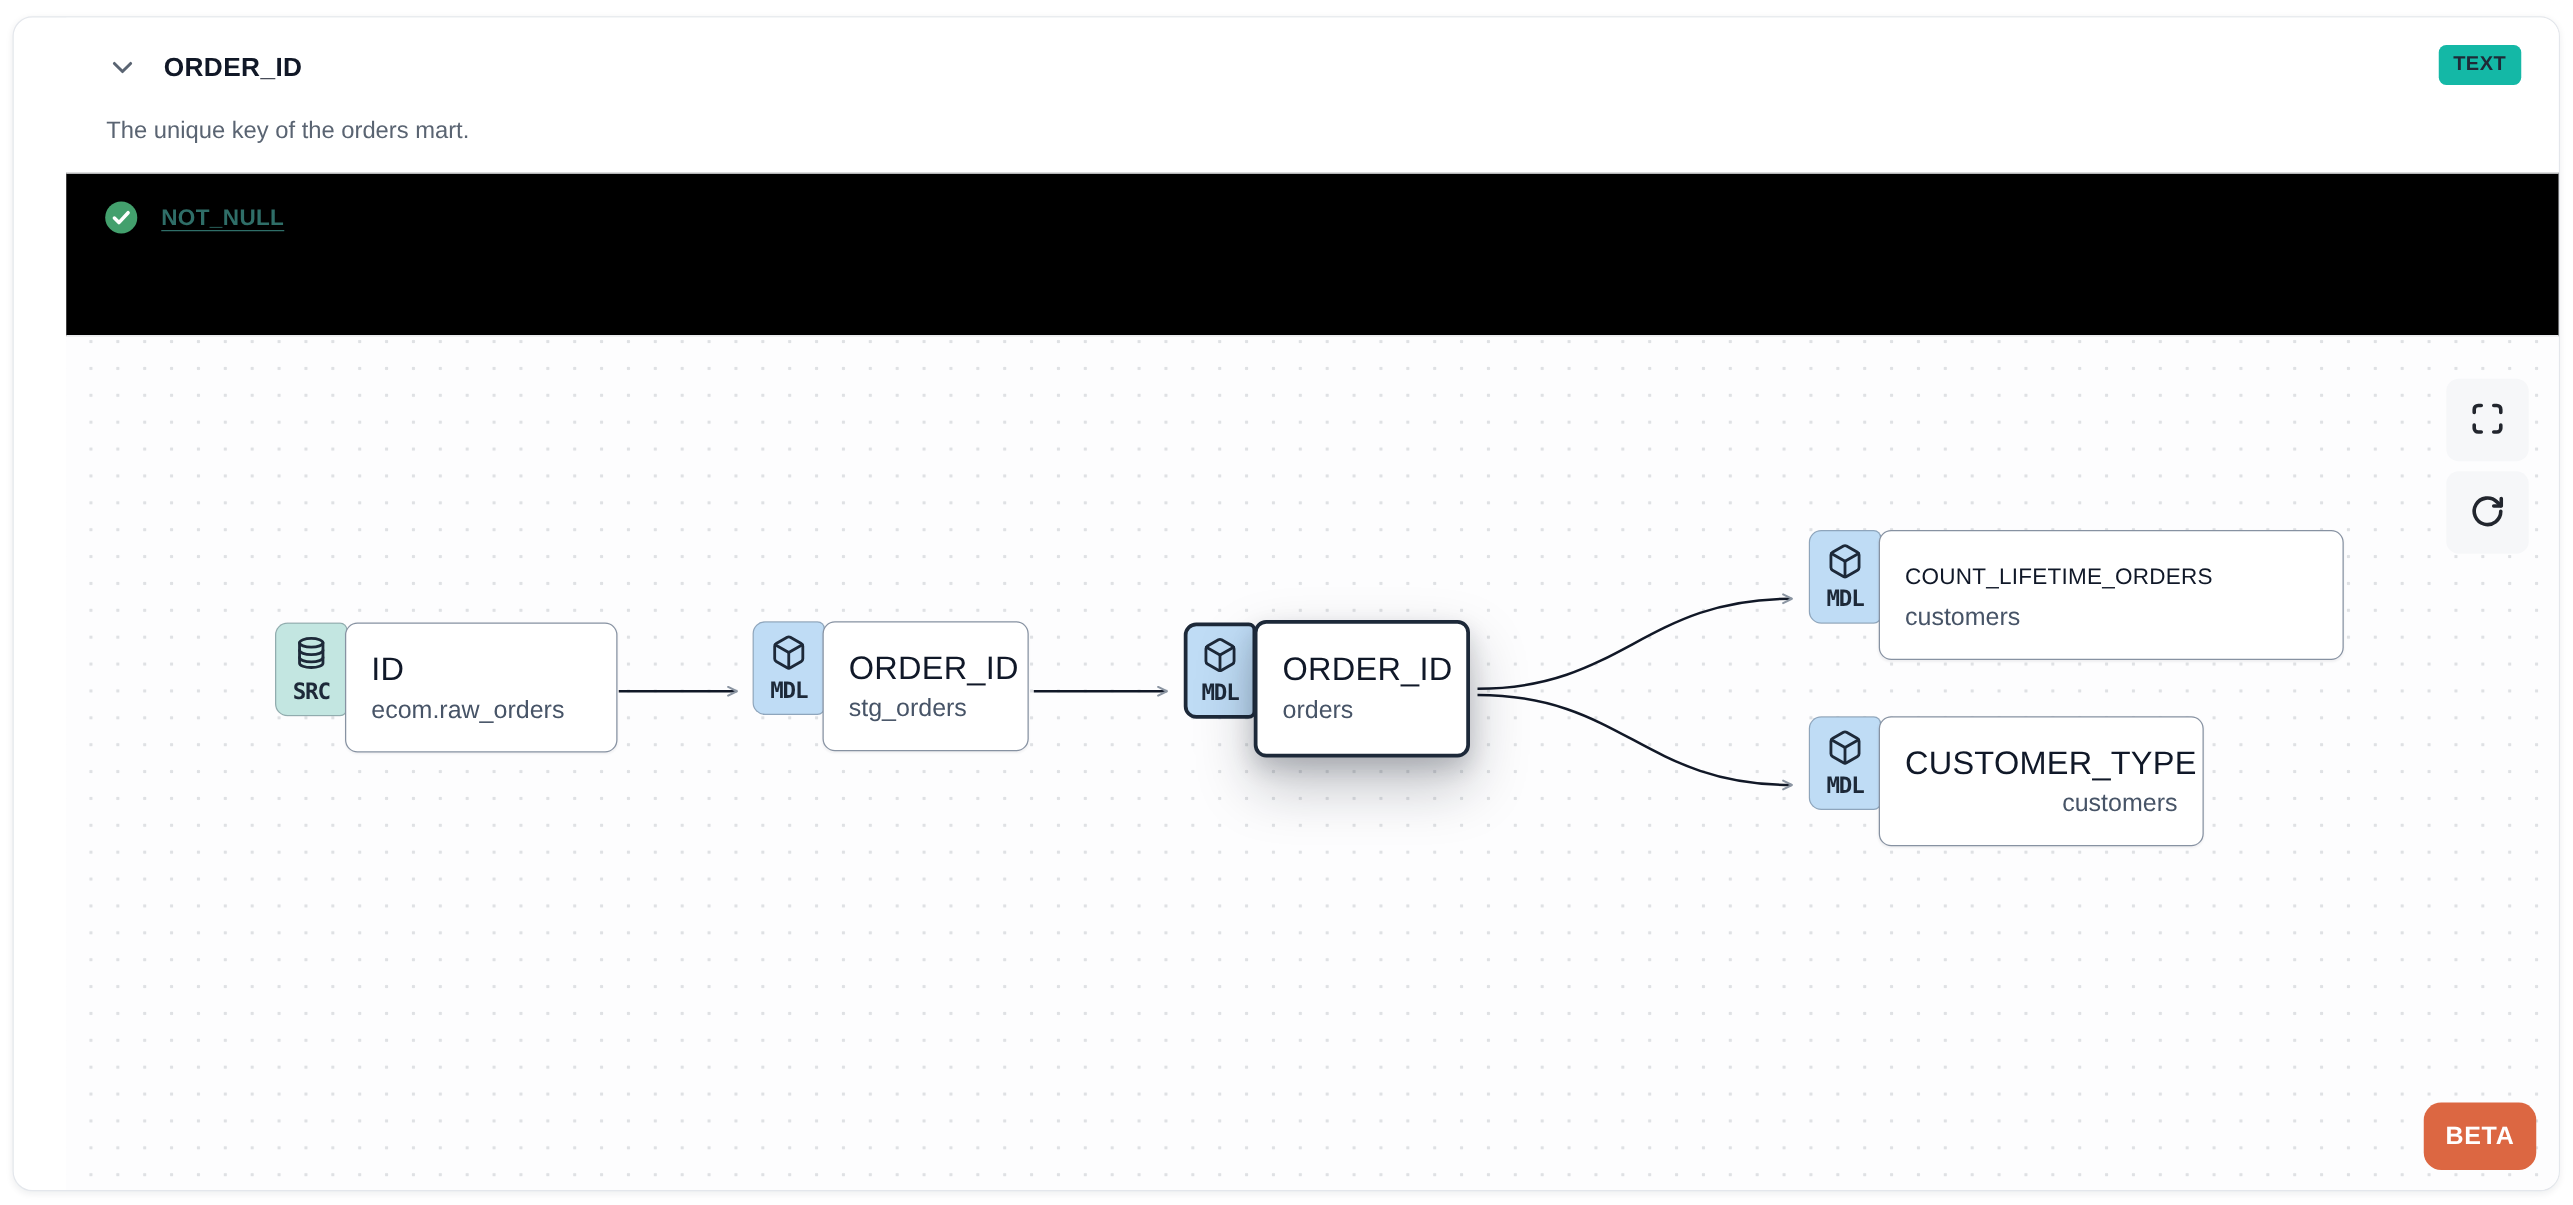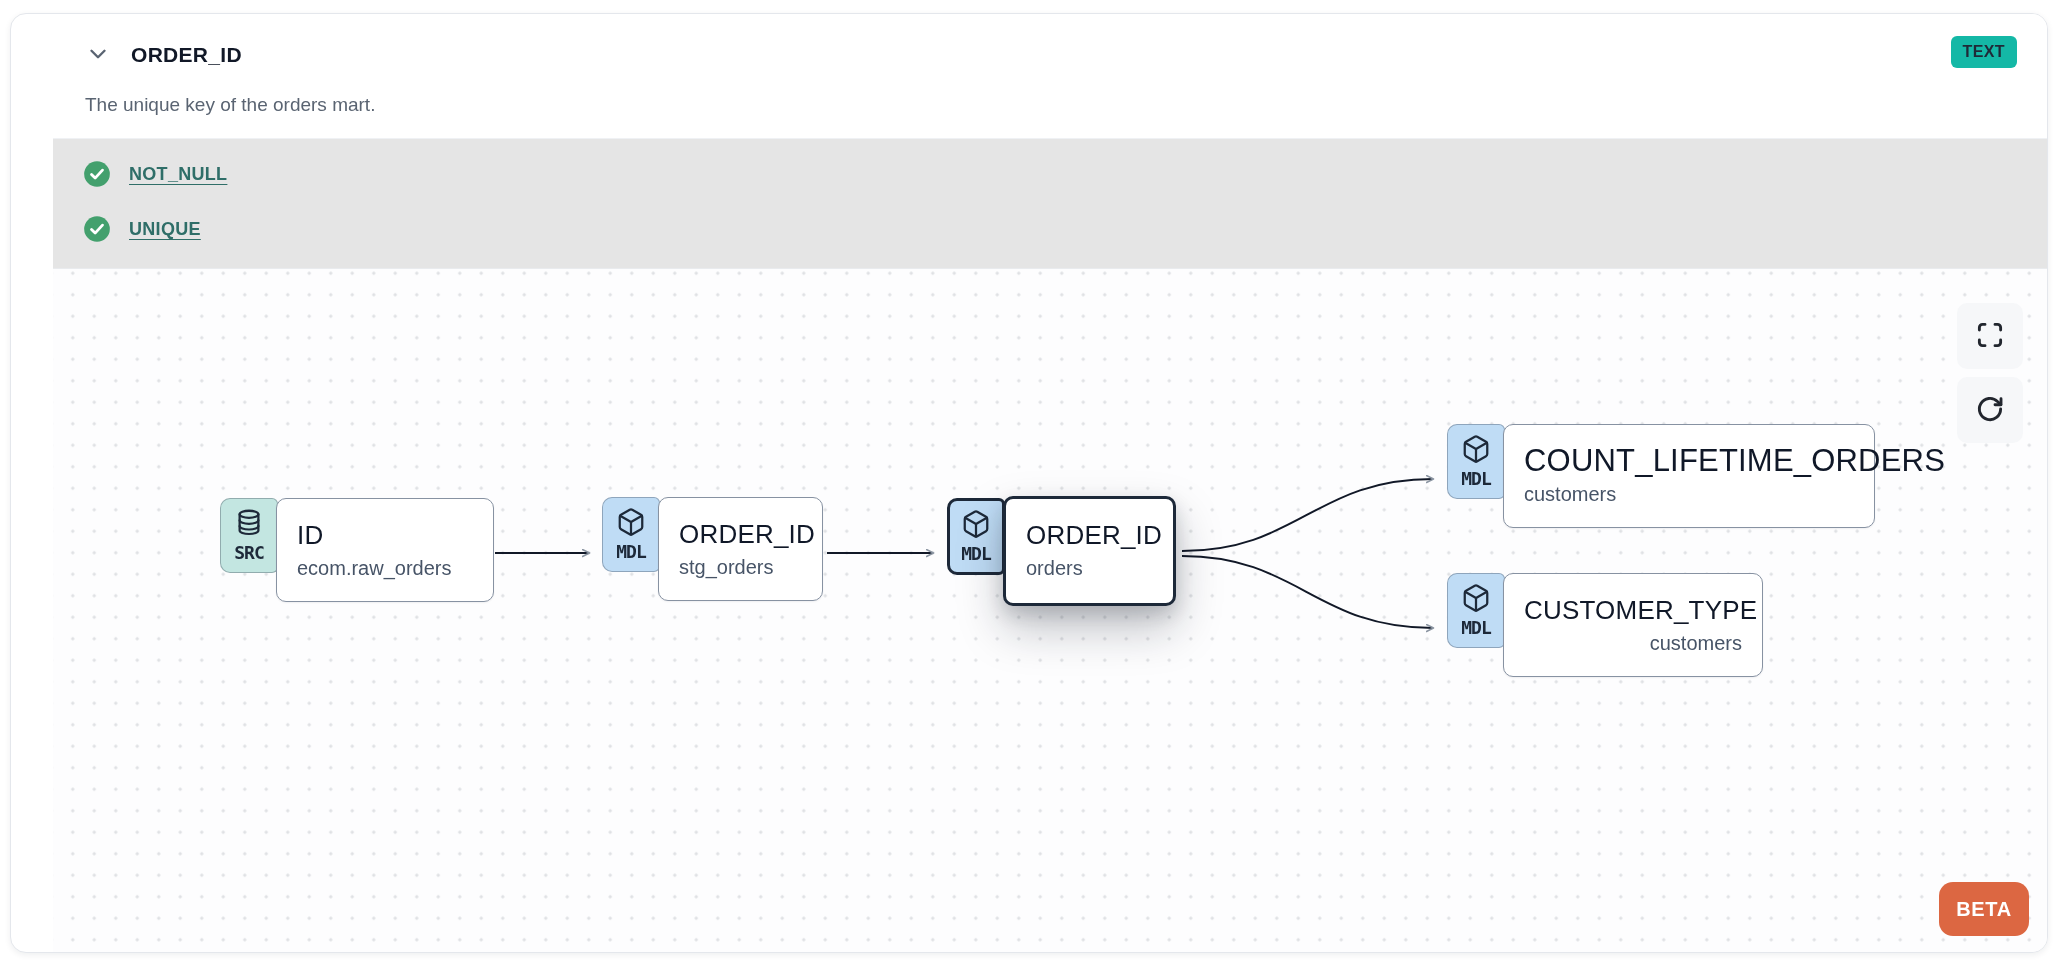--- a/index.html
+++ b/index.html
@@ -18,21 +18,21 @@
   .hdr-row { display: flex; align-items: center; gap: 18px; height: 34px; }
   .chev-btn { background: none; border: none; color: #5a6472; width: 30px; height: 30px;
     display: flex; align-items: center; justify-content: center; cursor: pointer; }
   .title { font-size: 21px; font-weight: 700; color: #111827; letter-spacing: .3px; }
   .type-badge { position: absolute; right: 30px; top: 22px; background: #14b8a6;
     color: #1f2937; font-size: 16px; font-weight: 600; padding: 7px 12px;
     border-radius: 6px; letter-spacing: .4px; }
   .descr { margin-top: 22px; margin-left: 2px; font-size: 19px; color: #5a6472; }
 
   
-  .checks { background: #e5e5e5; border-top: 1px solid #eff1f4; border-bottom: 1px solid #e9ebee;
+  .checks { background: #000000; border-top: 1px solid #eff1f4; border-bottom: 1px solid #e9ebee;
     height: 131px; padding: 21px 30px; display: flex; flex-direction: column; gap: 27px; }
   .check-row { display: flex; align-items: center; gap: 18px; height: 28px; }
   .check-ic { width: 28px; height: 28px; display: inline-flex; }
   .check-link { color: #2f6e68; font-size: 18px; font-weight: 600;
     text-decoration: underline; text-underline-offset: 4px; letter-spacing: .3px; }
 
   
   .canvas { position: relative; flex: 1; background: #fdfdfe;
     background-image: radial-gradient(circle, #dfe1e4 1.5px, transparent 1.6px);
     background-size: 21.5px 21.5px; background-position: 9px 15px; }
@@ -49,21 +49,21 @@
   .node-card { position: relative; margin-left: -2px; background: #fff;
     border: 1px solid #8792a2; border-radius: 10px; height: 104px;
     padding: 21px 20px 0 20px; box-shadow: 0 1px 2px rgba(16,24,40,.06); white-space: nowrap; }
   .node-title { font-size: 26px; font-weight: 500; color: #101828; line-height: 30px; letter-spacing: .2px; }
   .node-sub { font-size: 20px; color: #475467; margin-top: 7px; }
 
   .n-source { left: 167px; top: 229px; }  .n-source .node-card { width: 218px; }
   .n-stg    { left: 549px; top: 228px; }  .n-stg    .node-card { width: 165px; }
   .n-orders { left: 894px; top: 229px; }  .n-orders .node-card { width: 173px; }
   .n-count  { left: 1394px; top: 155px; } .n-count  .node-card { width: 372px; padding-right: 12px; }
-  .n-count  .node-title { font-size: 31px; }
+  .n-count  .node-title { font-size: 18px; }
   .n-ctype  { left: 1394px; top: 304px; } .n-ctype  .node-card { width: 260px; text-align: right; }
 
   .node-selected .node-badge { border: 3px solid #1d2939; height: 77px; }
   .node-selected .node-card  { border: 3px solid #1d2939; height: 110px; margin-top: -2px;
     box-shadow: 0 22px 46px rgba(16,24,40,.26), 0 8px 18px rgba(16,24,40,.16); }
 
   
   .controls { position: absolute; right: 24px; top: 34px; display: flex;
     flex-direction: column; gap: 8px; }
   .ctrl-btn { width: 66px; height: 66px; background: #f6f7f9; border: none;
@@ -96,29 +96,20 @@
 
   <div class="checks">
     <div class="check-row">
       <span class="check-ic">
         <svg width="28" height="28" viewBox="0 0 24 24">
             <circle cx="12" cy="12" r="11" fill="#43A06D"></circle>
             <path d="M7.3 12.4l3.1 3.1 6.3-6.8" fill="none" stroke="#fff" stroke-width="2.4" stroke-linecap="round" stroke-linejoin="round"></path>
           </svg>
       </span>
       <a href="#" class="check-link">NOT_NULL</a>
-    </div>
-    <div class="check-row">
-      <span class="check-ic">
-        <svg width="28" height="28" viewBox="0 0 24 24">
-            <circle cx="12" cy="12" r="11" fill="#43A06D"></circle>
-            <path d="M7.3 12.4l3.1 3.1 6.3-6.8" fill="none" stroke="#fff" stroke-width="2.4" stroke-linecap="round" stroke-linejoin="round"></path>
-          </svg>
-      </span>
-      <a href="#" class="check-link">UNIQUE</a>
     </div>
   </div>
 
   <div class="canvas">
 
     <svg class="edges" width="2036" height="685">
       <defs>
         <marker id="arr" markerWidth="11" markerHeight="11" refX="7.5" refY="4.5" orient="auto" markerUnits="userSpaceOnUse">
           <path d="M1 1 L8 4.5 L1 8" fill="none" stroke="#8b95a2" stroke-width="1.6" stroke-linecap="round" stroke-linejoin="round"></path>
         </marker>

